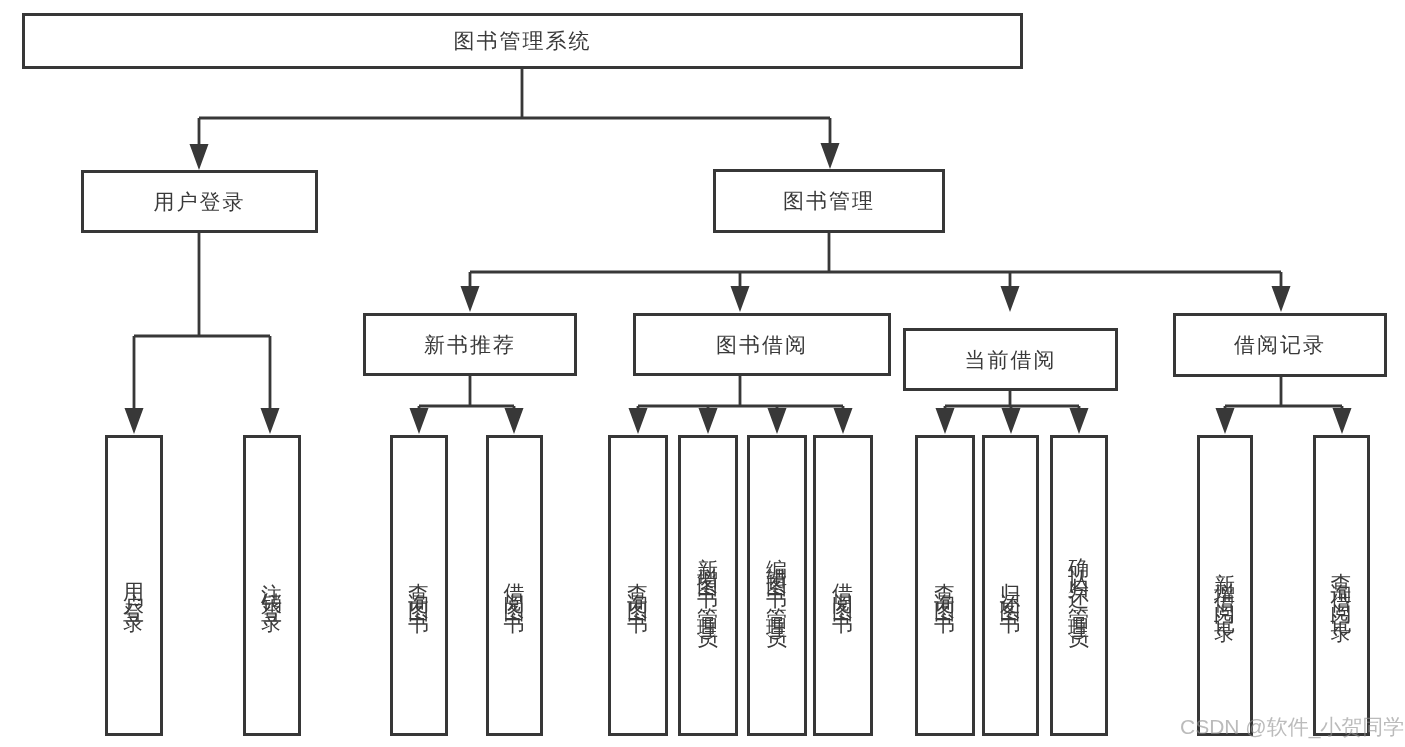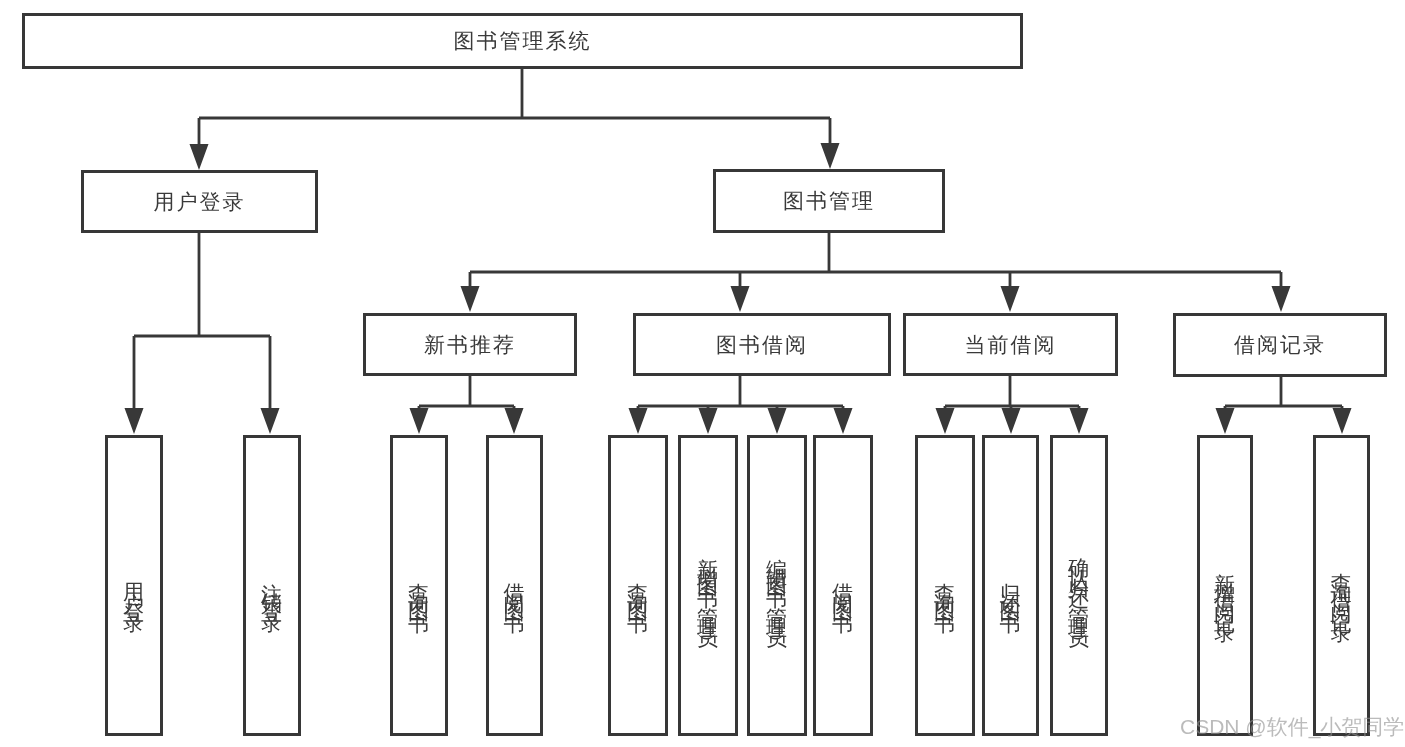--- a/index.html
+++ b/index.html
@@ -53,21 +53,21 @@
     letter-spacing: 10px;
     color: #3a3a3a;
     white-space: nowrap;
   }
   
   .root-box   { left: 22px;   top: 13px;  width: 1001px; height: 56px; }
   .l2-user    { left: 81px;   top: 170px; width: 237px;  height: 63px; }
   .l2-mgmt    { left: 713px;  top: 169px; width: 232px;  height: 64px; text-align: center; }
   .l3-newrec  { left: 363px;  top: 313px; width: 214px;  height: 63px; }
   .l3-borrow  { left: 633px;  top: 313px; width: 258px;  height: 63px; }
-  .l3-current { left: 903px;  top: 313px; width: 215px;  height: 63px; }
+  .l3-current { left: 903px;  top: 328px; width: 215px;  height: 63px; }
   .l3-records { left: 1173px; top: 313px; width: 214px;  height: 64px; }
   .watermark {
     position: absolute;
     left: 1180px;
     top: 713px;
     width: 222px;
     font-size: 21px;
     color: rgba(145, 145, 145, 0.62);
     white-space: nowrap;
     text-align: right;

